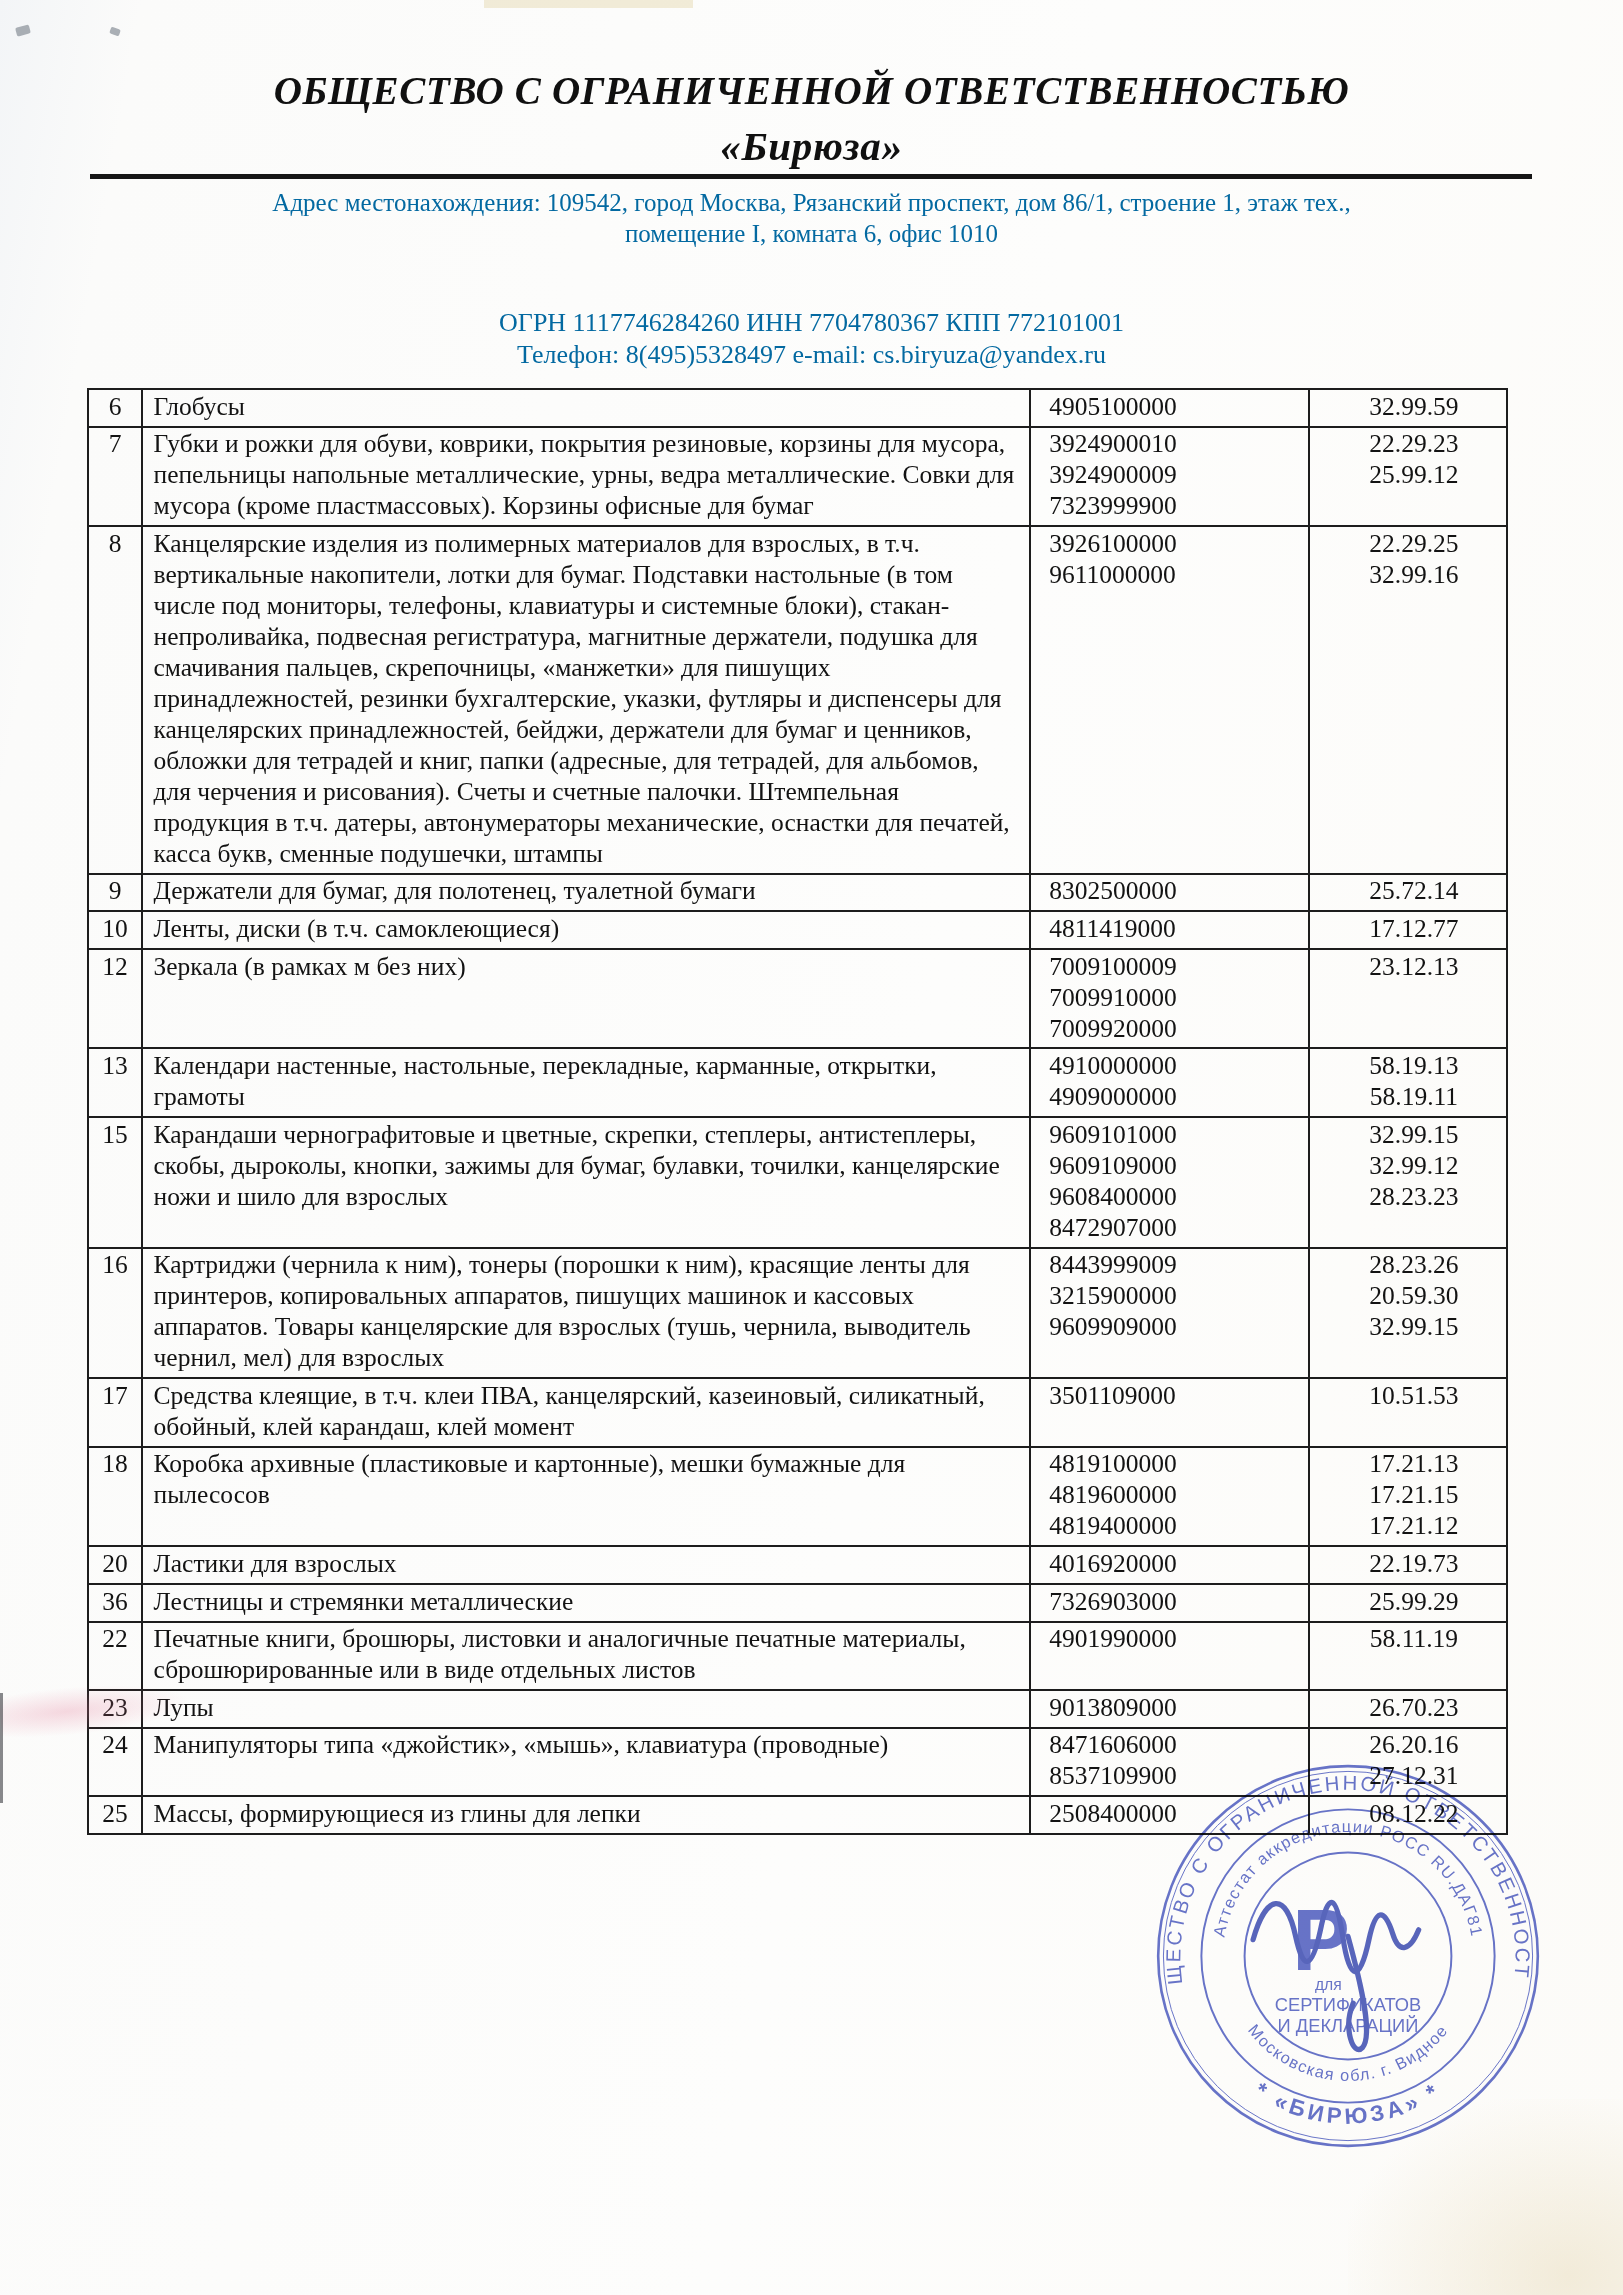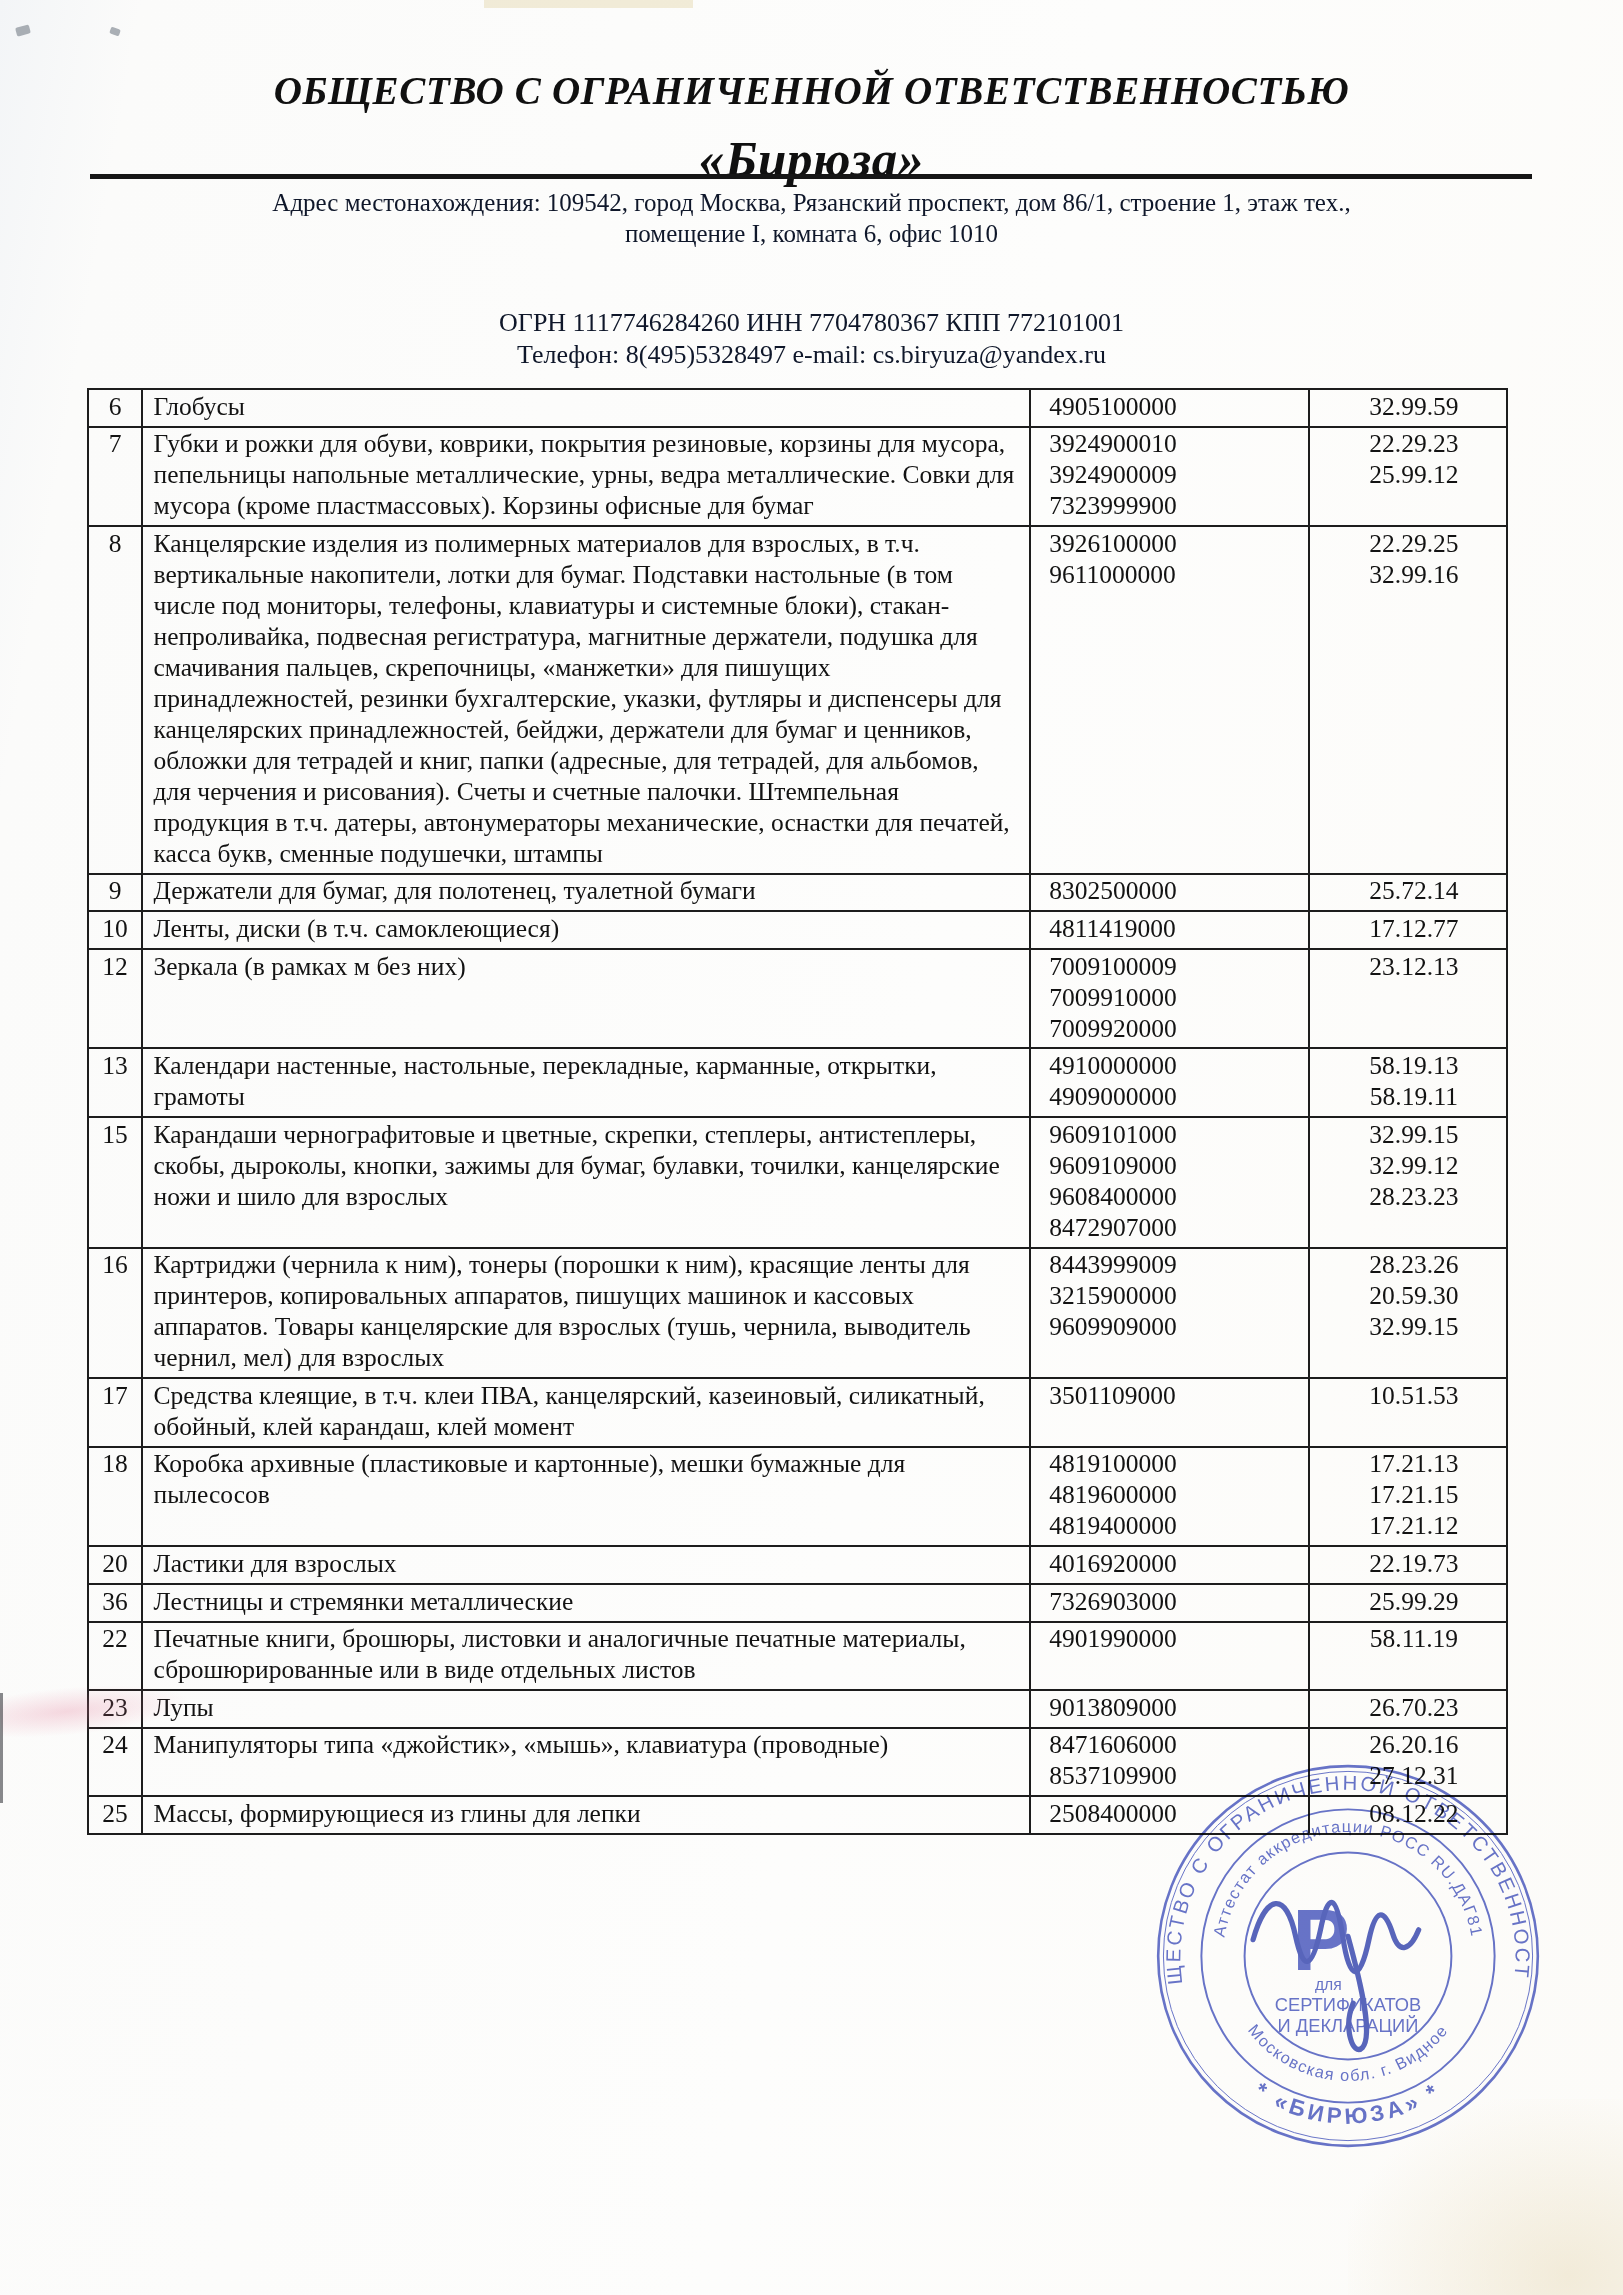--- a/index.html
+++ b/index.html
@@ -6,24 +6,24 @@
   body{
     width:1623px;height:2295px;position:relative;overflow:hidden;
     background:linear-gradient(100deg,#f3f5f7 0%,#fbfbfa 7%,#fdfdfc 55%,#fcfbf8 100%);
     font-family:"Liberation Serif", serif;color:#141414;
   }
   .page{position:absolute;inset:0;}
   
   .title-line{position:absolute;left:0;width:100%;text-align:center;
     font-weight:bold;font-style:italic;letter-spacing:0.7px;color:#101010;}
   .t1{top:68px;font-size:39px;}
-  .t2{top:130px;font-size:51px;}
+  .t2{top:122px;font-size:41px;}
   .head-rule{position:absolute;top:174px;left:90px;width:1442px;height:4.6px;background:#161616;}
   .addr{position:absolute;left:0;width:100%;text-align:center;font-size:25px;line-height:31px;
-    color:#0f172a;white-space:pre-line;}
+    color:#0369a1;white-space:pre-line;}
   .a1{top:187px;}
   .a2{top:250px;}
   .ogrn{top:307px;font-size:26px;}
   .phone{top:339px;font-size:26px;}
   
   table.goods{position:absolute;left:87px;top:388px;width:1419px;border-collapse:collapse;
     table-layout:fixed;border:2.6px solid #181818;}
   table.goods td{border:2px solid #1d1d1d;border-top-width:2.6px;border-bottom-width:2.6px;
     vertical-align:top;font-size:25.5px;line-height:31px;color:#131313;}
   td.c-num{text-align:center;font-size:25px;padding-top:0.7px;}

